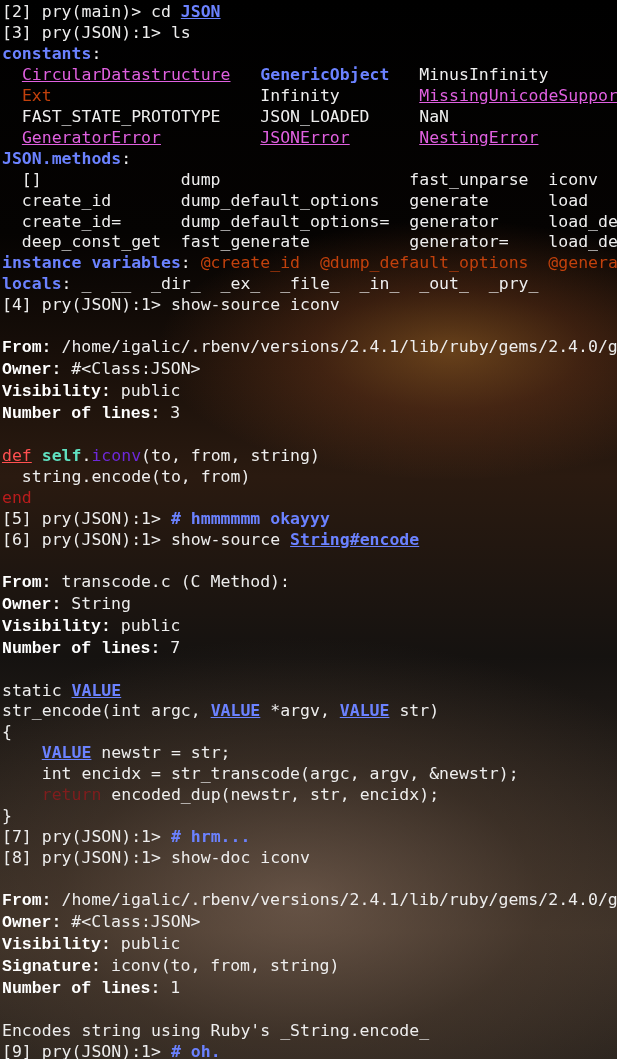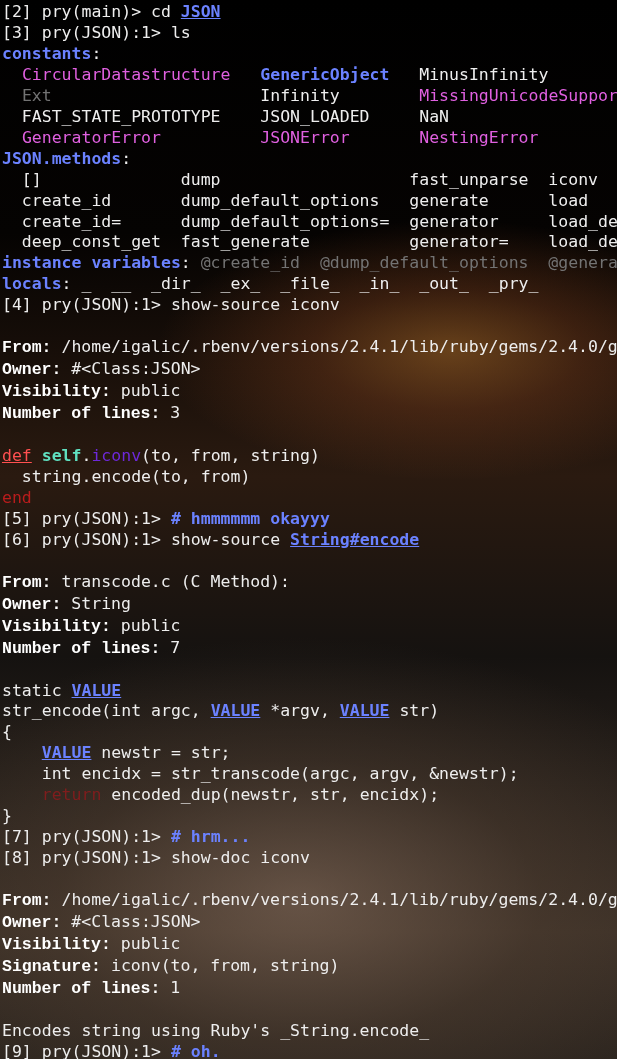--- a/index.html
+++ b/index.html
@@ -15,22 +15,22 @@
       radial-gradient(ellipse 450px 200px at 450px 350px, rgba(255,160,60,0.35) 0%, rgba(180,90,40,0.25) 30%, transparent 65%),
       radial-gradient(ellipse 600px 350px at 300px 900px, rgba(160,130,110,0.45) 0%, rgba(90,70,55,0.35) 40%, transparent 75%),
       linear-gradient(180deg, #000 0%, #050302 22%, #2a1a10 45%, #151210 62%, #3a2f26 88%, #2b241e 100%);
   }
   .term { padding: 2px 12px 0 2px; white-space: pre; }
   .line { display: block; }
   .c-white { color: #ffffff; font-weight: 600; font-family: Liberation Mono, monospace; }
   .c-norm { color: #eeeeee; }
   .c-blue { color: #6b82ff; font-weight: 700; }
   .c-blue-u { color: #6b82ff; font-weight: 600; text-decoration: underline; }
-  .c-magenta { color: #e060e0; }
-  .c-cyan { color: #737373; }
+  .c-magenta { color: #e060e0; text-decoration: underline; }
+  .c-cyan { color: #c2410c; }
   .c-red { color: #ff5050; text-decoration: underline; }
   .c-green { color: #b91c1c; }
   .c-green-b { color: #7f1d1d; font-weight: 400; }
   .c-orange { color: #6d28d9; font-weight: 400; }
   .c-mint { color: #60e0c0; font-weight: 600; text-align: center; }
   .bold { font-weight: 700; }
 </style>
 </head>
 <body>
 

